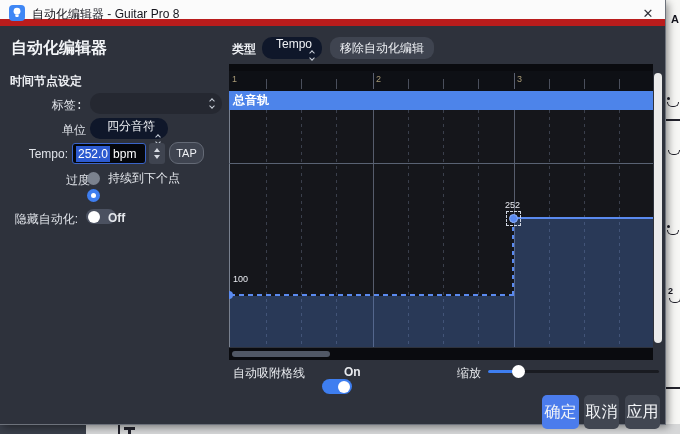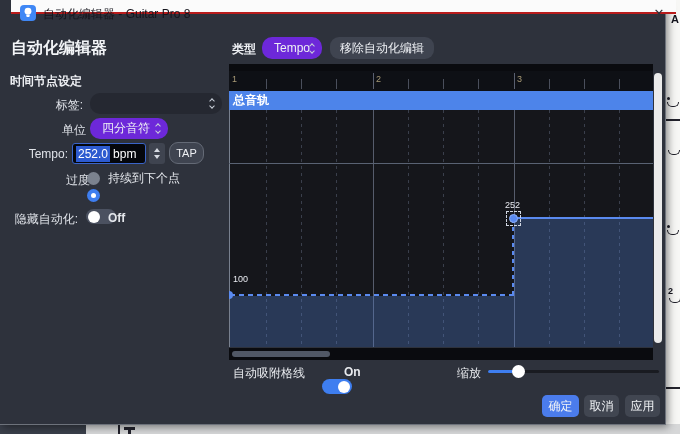--- a/index.html
+++ b/index.html
@@ -11,32 +11,32 @@
   .bg-right{left:664px;top:0;width:16px;height:434px;background:#f7f7f5;}
   .bg-bottom{left:0;top:424px;width:680px;height:10px;background:#d6d7d8;}
   .bg-bottom-dark{left:0;top:424px;width:86px;height:10px;background:#3a3f4a;}
   .frag{color:#14141e;font-weight:bold;}
   .frag-line{background:#23232d;}
   .slur{width:12px;height:5px;border:1.5px solid #20202a;border-top:none;border-radius:0 0 10px 10px;}
   .ndot{width:3px;height:3px;border-radius:50%;background:#20202a;}
 
   
   .dialog{left:0;top:0;width:665px;height:424px;background:#2e323c;box-shadow:0 0 0 1px #6d727b, 3px 3px 8px rgba(0,0,0,.45);}
-  .titlebar{left:11px;top:0;width:665px;height:14px;background:#fbfbfb;border-bottom:2px solid #b91c1c;}
+  .titlebar{left:0;top:0;width:665px;height:26px;background:#fbfbfb;border-bottom:7px solid #b91c1c;}
   .appicon{left:9px;top:5px;width:16px;height:16px;border-radius:4px;background:#3f87f5;display:flex;align-items:center;justify-content:center;}
   .title-text{left:32px;top:6px;font-size:12px;color:#15151d;}
   .close-btn{right:0;top:0;width:34px;height:26px;display:flex;align-items:center;justify-content:center;font-size:13px;color:#32323a;cursor:pointer;}
 
   
   .panel-title{left:11px;top:38px;font-size:16px;font-weight:bold;color:#f2f4f7;}
   .section-title{left:10px;top:73px;font-size:12px;font-weight:bold;color:#eef0f4;}
   .flabel{font-size:12px;color:#dfe2e8;text-align:right;}
   .dd{border-radius:10px;display:flex;align-items:center;padding:0 8px 0 12px;color:#eef0f4;font-size:12px;}
   .dd-dark{background:#252831;}
-  .dd-gray{background:#6d28d9;}
+  .dd-gray{background:#0f172a;flex-direction:column;}
   .chev{margin-left:auto;display:flex;flex-direction:column;align-items:center;gap:2px;}
   .chev i{display:block;width:4px;height:4px;border:solid #c9cfd9;border-width:0 1.5px 1.5px 0;}
   .chev .up{transform:rotate(-135deg);margin-bottom:-1px;}
   .chev .dn{transform:rotate(45deg);}
   .tempo-box{left:72px;top:143px;width:74px;height:21px;background:#05070c;border:1px solid #3a64c8;border-radius:3px;display:flex;align-items:center;padding-left:3px;font-size:12px;color:#fff;}
   .tempo-sel{background:#2d5bd0;padding:1px 2px;}
   .tempo-suffix{margin-left:3px;}
   .stepper{left:149px;top:143px;width:16px;height:21px;background:#3f4450;border-radius:3px;display:flex;flex-direction:column;align-items:center;justify-content:center;gap:3px;}
   .tri-up{width:0;height:0;border-left:3.5px solid transparent;border-right:3.5px solid transparent;border-bottom:4px solid #d6dae2;}
   .tri-dn{width:0;height:0;border-left:3.5px solid transparent;border-right:3.5px solid transparent;border-top:4px solid #d6dae2;}
@@ -80,21 +80,21 @@
   .anchor{position:absolute;width:8px;height:8px;border-radius:50%;background:#5a8af0;}
   .hscroll{left:0;top:284px;width:424px;height:12px;background:#0a0b0f;}
   .hthumb{position:absolute;left:3px;top:3px;width:98px;height:6px;border-radius:3px;background:#515866;cursor:pointer;}
   .vscroll{left:654px;top:73px;width:8px;height:270px;border-radius:4px;background:#ebebeb;cursor:pointer;}
 
   
   .foot-label{font-size:12px;color:#e8eaee;}
   .slider-track{left:488px;top:370px;width:171px;height:3px;border-radius:2px;background:#191b21;}
   .slider-fill{position:absolute;left:0;top:0;width:31px;height:3px;border-radius:2px;background:#3e7ef0;}
   .slider-knob{left:512px;top:365px;width:13px;height:13px;border-radius:50%;background:#fff;cursor:pointer;}
-  .btn{height:22px;border-radius:5px;display:flex;align-items:center;justify-content:center;font-size:12px;color:#f2f4f7;cursor:pointer;}
+  .btn{height:34px;border-radius:5px;display:flex;align-items:center;justify-content:center;font-size:16px;color:#f2f4f7;cursor:pointer;}
   .btn-blue{background:#4b7cec;}
   .btn-gray{background:#414651;}
 </style>
 </head>
 <body>
 
 <div class="stage">
 
   <div class="abs bg-right">
     <span class="abs frag" style="left:7px;top:13px;font-size:11px;">A</span>
@@ -126,21 +126,21 @@
       </div>
       <span class="abs title-text">自动化编辑器 - Guitar Pro 8</span>
       <div class="abs close-btn">
         <span>✕</span>
       </div>
     </div>
 
     <div class="abs panel-title">自动化编辑器</div>
     <div class="abs section-title">时间节点设定</div>
 
-    <div class="abs flabel" style="left:17px;top:97px;width:66px;">标签:</div>
+    <div class="abs flabel" style="left:17px;top:97px;width:66px;font-family:Liberation Mono, monospace;">标签:</div>
     <div class="abs dd dd-dark" style="left:90px;top:93px;width:132px;height:21px;">
       <span></span>
       <span class="chev">
           <i class="up"></i>
           <i class="dn"></i>
         </span>
     </div>
 
     <div class="abs flabel" style="left:20px;top:122px;width:66px;">单位</div>
     <div class="abs dd dd-gray" style="left:90px;top:118px;width:78px;height:21px;">

